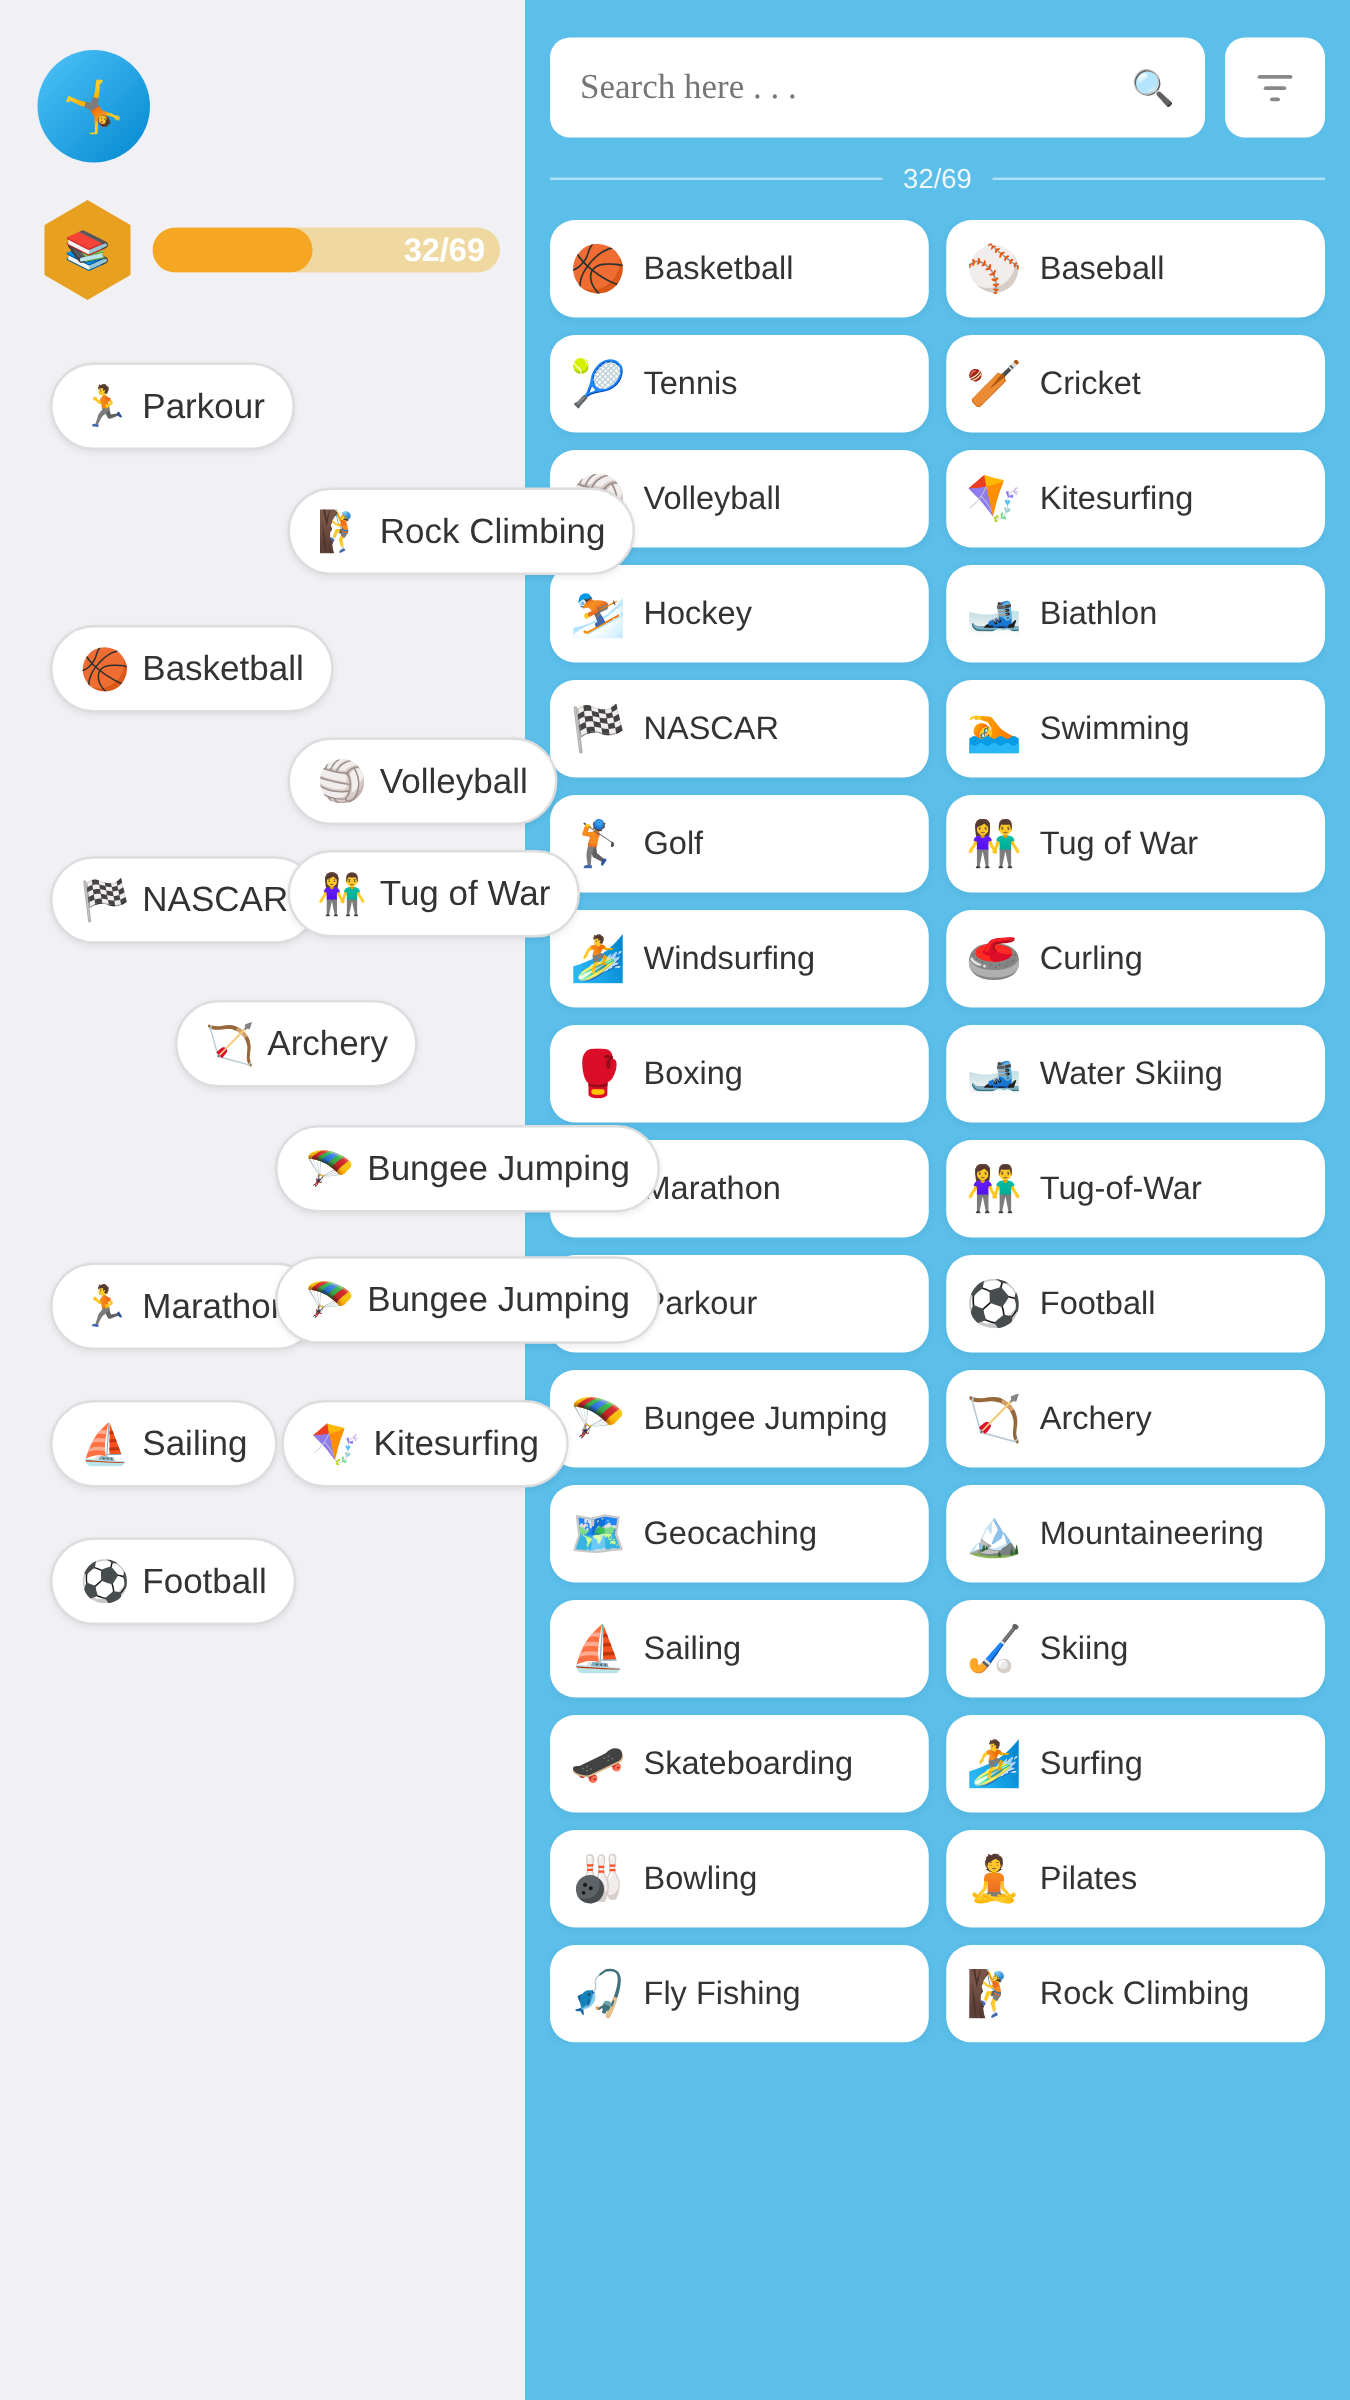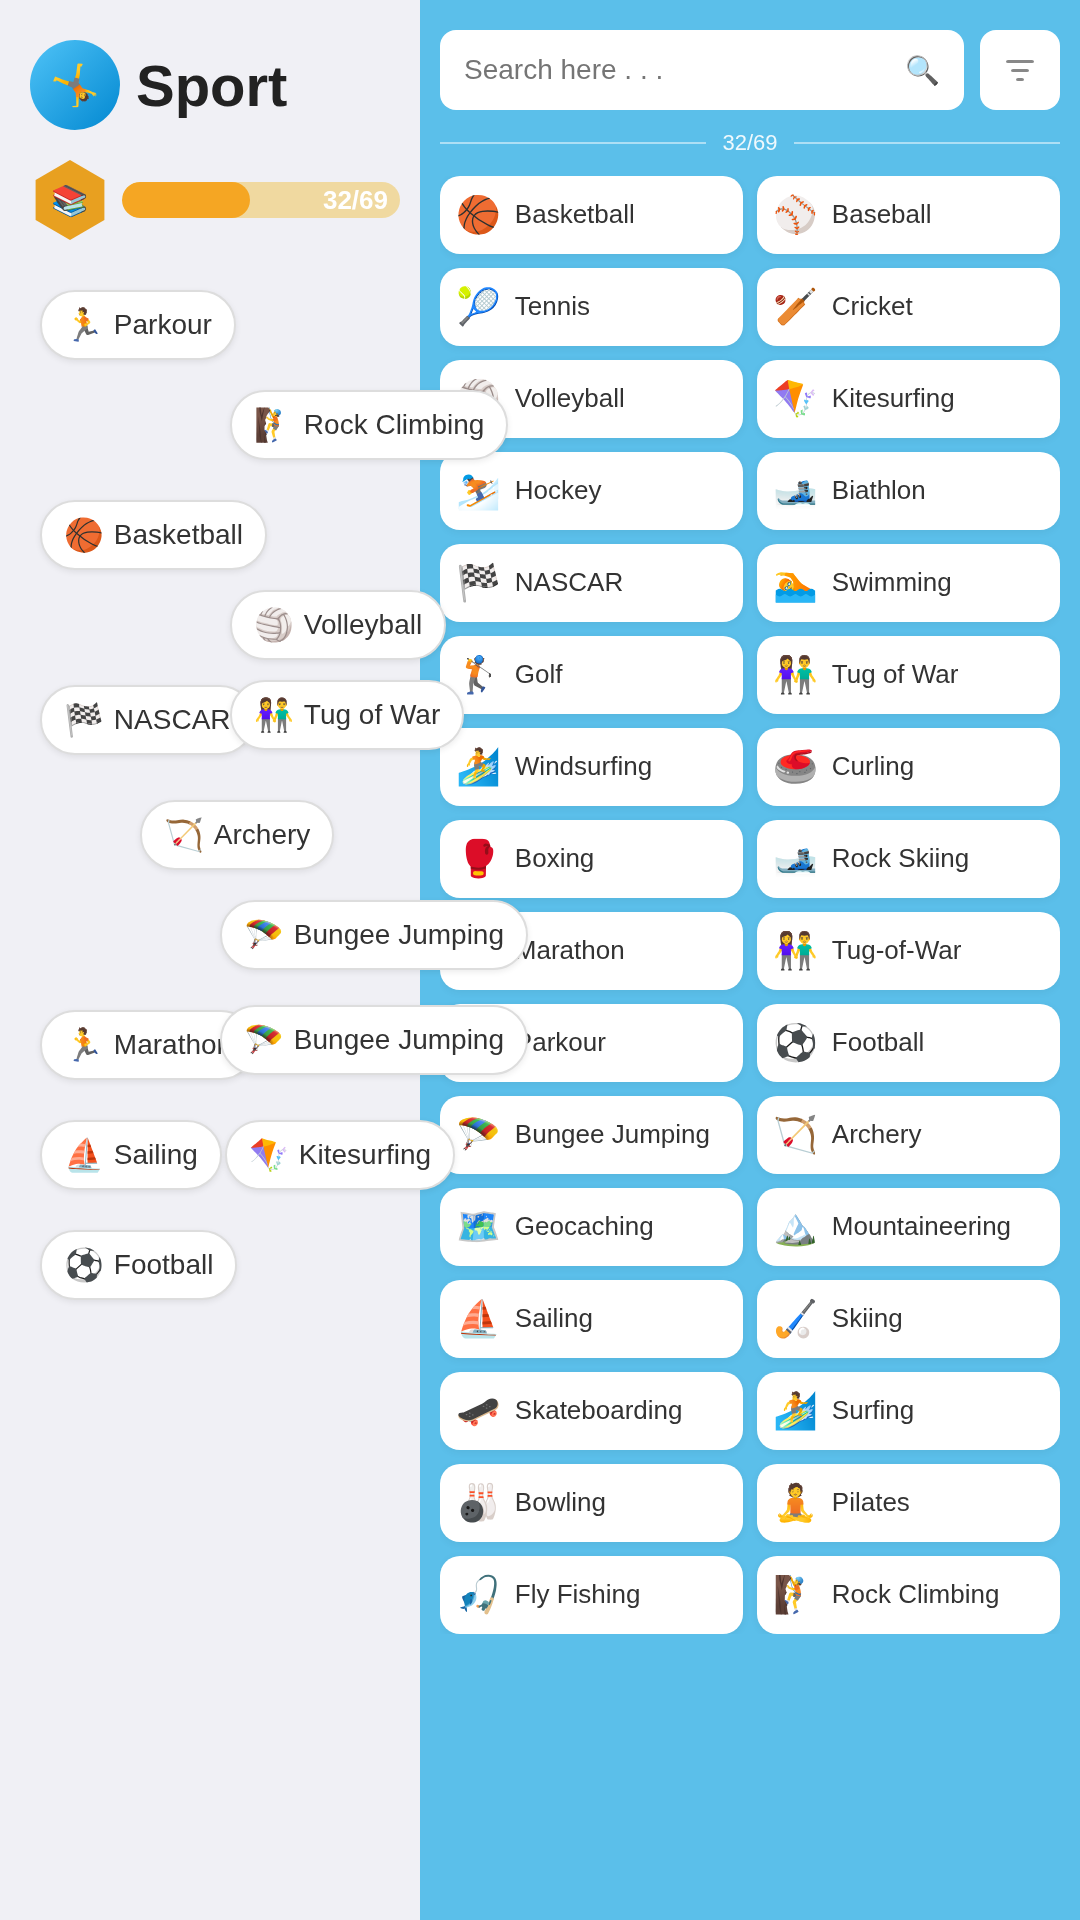--- a/index.html
+++ b/index.html
@@ -146,20 +146,21 @@
       gap: 12px;
     }
 
     .search-input {
       border: none;
       outline: none;
       font-size: 28px;
       color: #aaa;
       background: transparent;
       flex: 1;
+      font-family: Liberation Serif, serif;
     }
 
     .search-icon {
       font-size: 28px;
       color: #888;
     }
 
     .filter-btn {
       background: #fff;
       border-radius: 16px;
@@ -230,21 +231,20 @@
   </style>
 </head>
 <body>
 
 <div class="left-panel">
 
   <div class="header">
     <div class="logo-circle">
       <span>🤸</span>
     </div>
-    <span class="header-title">Sport</span>
   </div>
 
   <div class="progress-bar-container">
     <div class="hex-badge">
       <span>📚</span>
     </div>
     <div class="progress-track">
       <div class="progress-fill" style="width:46%"></div>
       <span class="progress-text">32/69</span>
     </div>
@@ -387,21 +387,21 @@
       <div class="sport-card">
         <span class="emoji">🥌</span>
         <span class="label">Curling</span>
       </div>
       <div class="sport-card">
         <span class="emoji">🥊</span>
         <span class="label">Boxing</span>
       </div>
       <div class="sport-card">
         <span class="emoji">🎿</span>
-        <span class="label">Rock Skiing</span>
+        <span class="label">Water Skiing</span>
       </div>
       <div class="sport-card">
         <span class="emoji">🏃</span>
         <span class="label">Marathon</span>
       </div>
       <div class="sport-card">
         <span class="emoji">👫</span>
         <span class="label">Tug-of-War</span>
       </div>
       <div class="sport-card">

